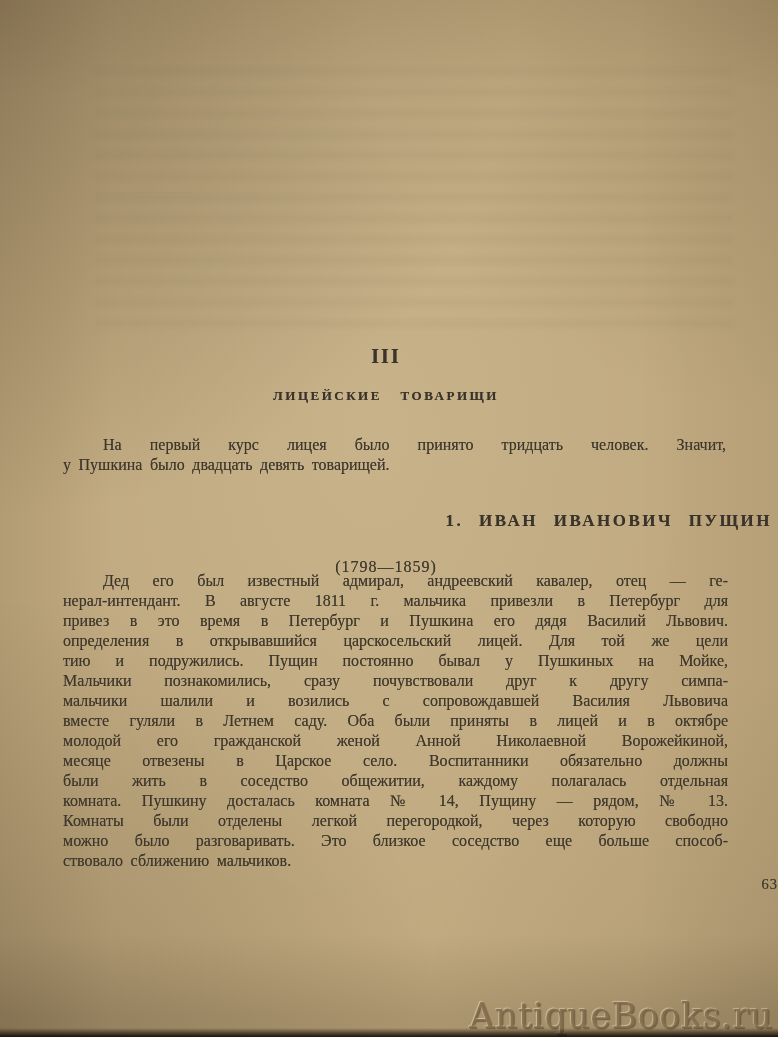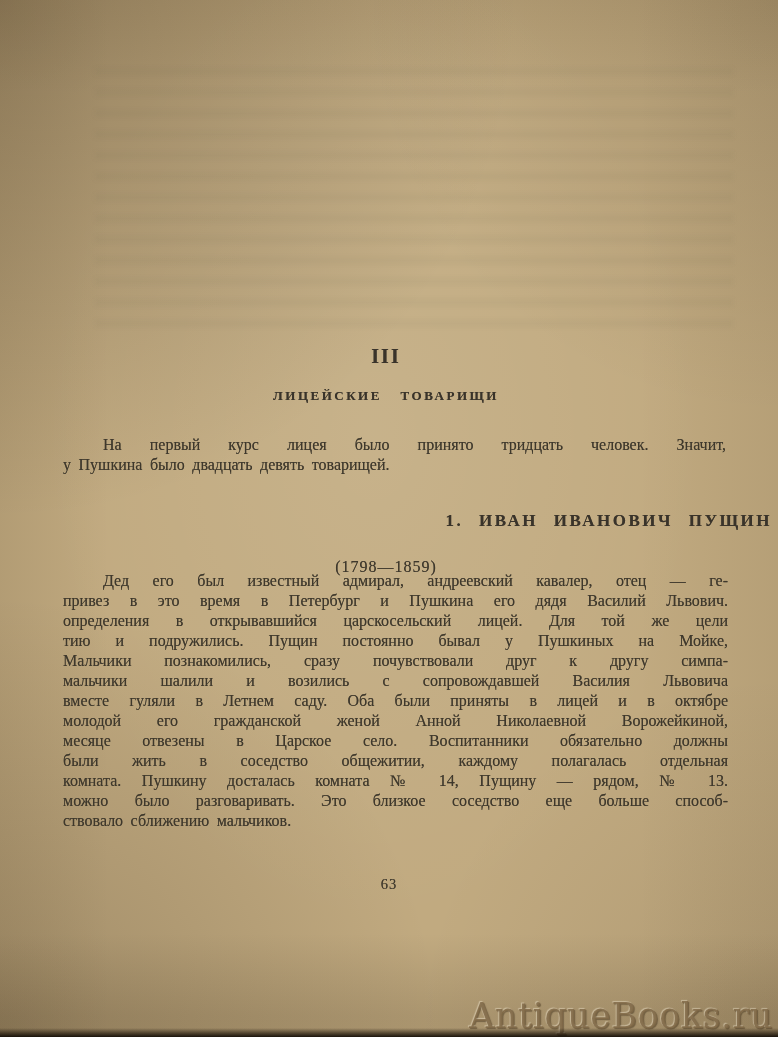--- a/index.html
+++ b/index.html
@@ -109,21 +109,21 @@
     text-align-last: justify;
     white-space: nowrap;
   }
   .line.indent { text-indent: 40px; }
   .line.last   { text-align-last: left; white-space: normal; }
 
   .page-number {
     position: absolute;
     left: 0; right: 0;
     top: 876px;
-    text-align: center;
+    text-align: right;
     font-size: 14.5px;
     letter-spacing: 1px;
   }
 
   .watermark {
     position: absolute;
     right: 5px;
     bottom: 1px;
     font-size: 35px;
     letter-spacing: 0.5px;
@@ -161,30 +161,32 @@
       <div class="line indent">На первый курс лицея было принято тридцать человек. Значит,</div>
       <div class="line last">у Пушкина было двадцать девять товарищей.</div>
     </div>
 
     <div class="section-heading">1. ИВАН ИВАНОВИЧ ПУЩИН</div>
 
     <div class="section-years">(1798—1859)</div>
 
     <div class="body-block">
       <div class="line indent">Дед его был известный адмирал, андреевский кавалер, отец — ге-</div>
+      <div class="line">нерал-интендант. В августе 1811 г. мальчика привезли в Петербург для</div>
       <div class="line">привез в это время в Петербург и Пушкина его дядя Василий Львович.</div>
       <div class="line">определения в открывавшийся царскосельский лицей. Для той же цели</div>
       <div class="line">тию и подружились. Пущин постоянно бывал у Пушкиных на Мойке,</div>
       <div class="line">Мальчики познакомились, сразу почувствовали друг к другу симпа-</div>
       <div class="line">мальчики шалили и возились с сопровождавшей Василия Львовича</div>
       <div class="line">вместе гуляли в Летнем саду. Оба были приняты в лицей и в октябре</div>
       <div class="line">молодой его гражданской женой Анной Николаевной Ворожейкиной,</div>
       <div class="line">месяце отвезены в Царское село. Воспитанники обязательно должны</div>
       <div class="line">были жить в соседство общежитии, каждому полагалась отдельная</div>
       <div class="line">комната. Пушкину досталась комната № 14, Пущину — рядом, № 13.</div>
+      <div class="line">Комнаты были отделены легкой перегородкой, через которую свободно</div>
       <div class="line">можно было разговаривать. Это близкое соседство еще больше способ-</div>
       <div class="line last">ствовало сближению мальчиков.</div>
     </div>
 
     <div class="page-number">63</div>
   </div>
 
   <div class="watermark">AntiqueBooks.ru</div>
 
   <div class="bottom-edge"></div>

